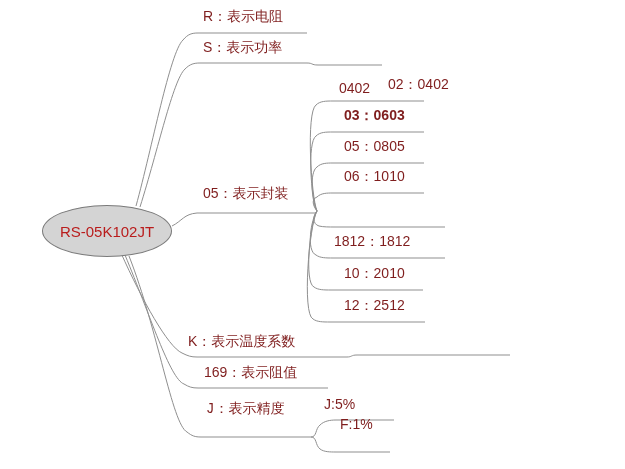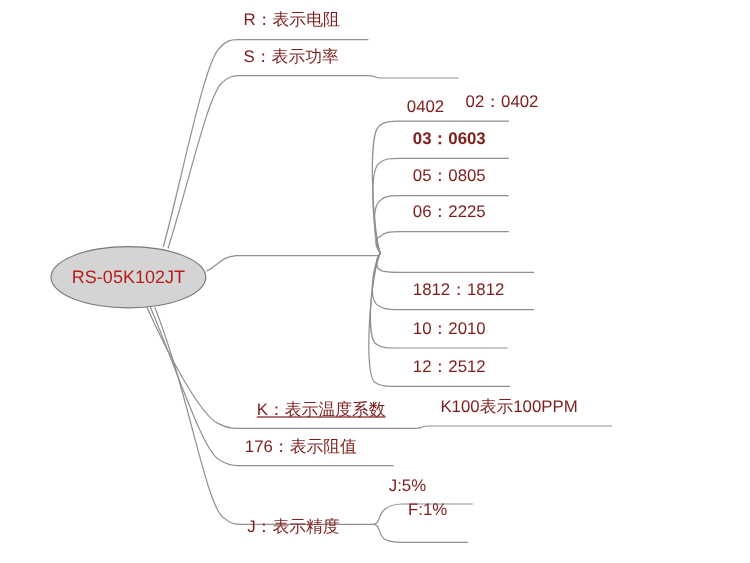--- a/index.html
+++ b/index.html
@@ -72,41 +72,41 @@
   </svg>
 
   <div class="root-node">RS-05K102JT</div>
 
   <div class="node-label" style="left:203px;top:8px;">R：表示电阻</div>
 
   <div class="node-label" style="left:203px;top:39px;text-align:right;">S：表示功率</div>
 
   <div class="node-label" style="left:339px;top:40px;margin-top:40px;">0402</div>
 
+  <div class="node-label" style="left:203px;top:185px;">05：表示封装</div>
 
   <div class="node-label" style="left:344px;top:76px;margin-left:44px;">02：0402</div>
 
   <div class="node-label" style="left:344px;top:107px;font-weight:bold;">03：0603</div>
 
   <div class="node-label" style="left:344px;top:138px;">05：0805</div>
 
-  <div class="node-label" style="left:344px;top:168px;">06：2225</div>
+  <div class="node-label" style="left:344px;top:168px;">06：1010</div>
 
 
-  <div class="node-label" style="left:344px;top:233px;">1812：1812</div>
+  <div class="node-label" style="left:334px;top:233px;">1812：1812</div>
 
   <div class="node-label" style="left:344px;top:265px;text-align:center;">10：2010</div>
 
   <div class="node-label" style="left:344px;top:297px;">12：2512</div>
 
-  <div class="node-label" style="left:214px;top:333px;text-decoration:underline;">K：表示温度系数</div>
+  <div class="node-label" style="left:188px;top:333px;">K：表示温度系数</div>
 
-  <div class="node-label" style="left:367px;top:330px;">K100表示100PPM</div>
 
-  <div class="node-label" style="left:204px;top:364px;">176：表示阻值</div>
+  <div class="node-label" style="left:204px;top:364px;">169：表示阻值</div>
 
-  <div class="node-label" style="left:206px;top:430px;">J：表示精度</div>
+  <div class="node-label" style="left:206px;top:401px;font-family:Liberation Mono, monospace;">J：表示精度</div>
 
   <div class="node-label" style="left:324px;top:396px;">J:5%</div>
 
   <div class="node-label" style="left:340px;top:416px;">F:1%</div>
 
 </div>
 
 </body></html>

